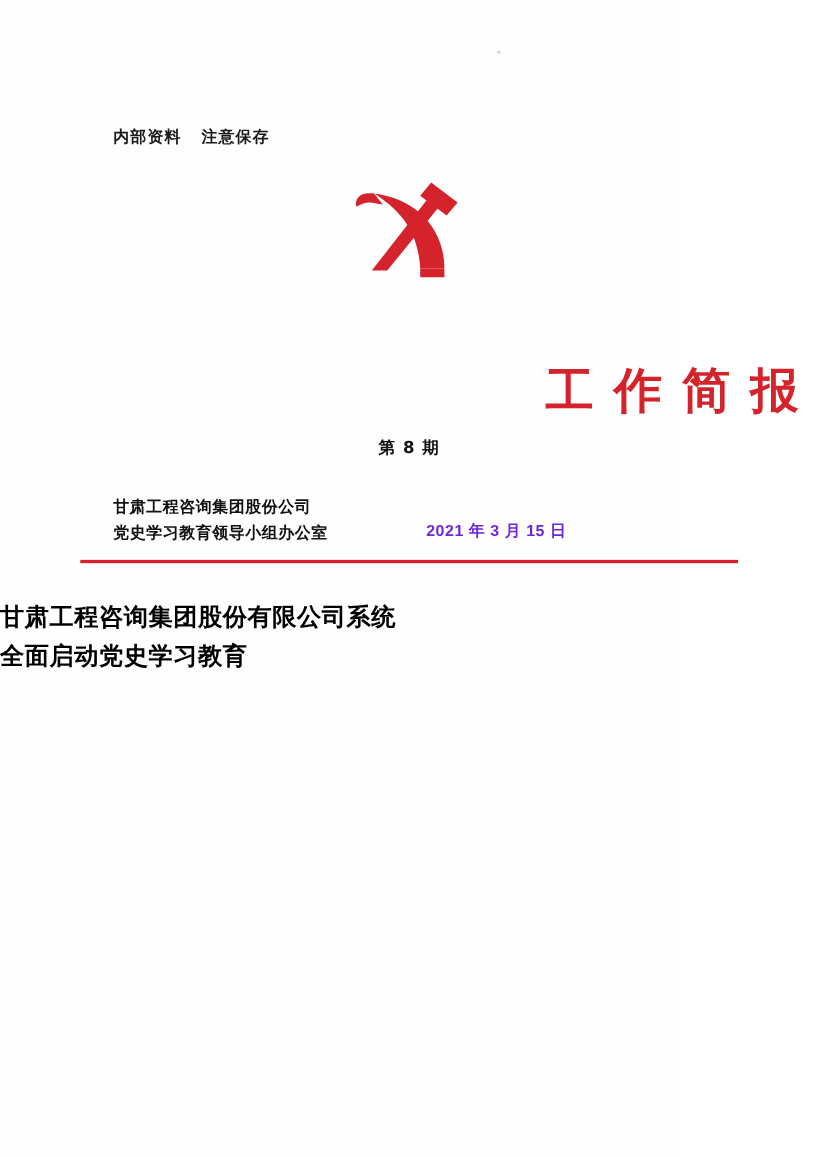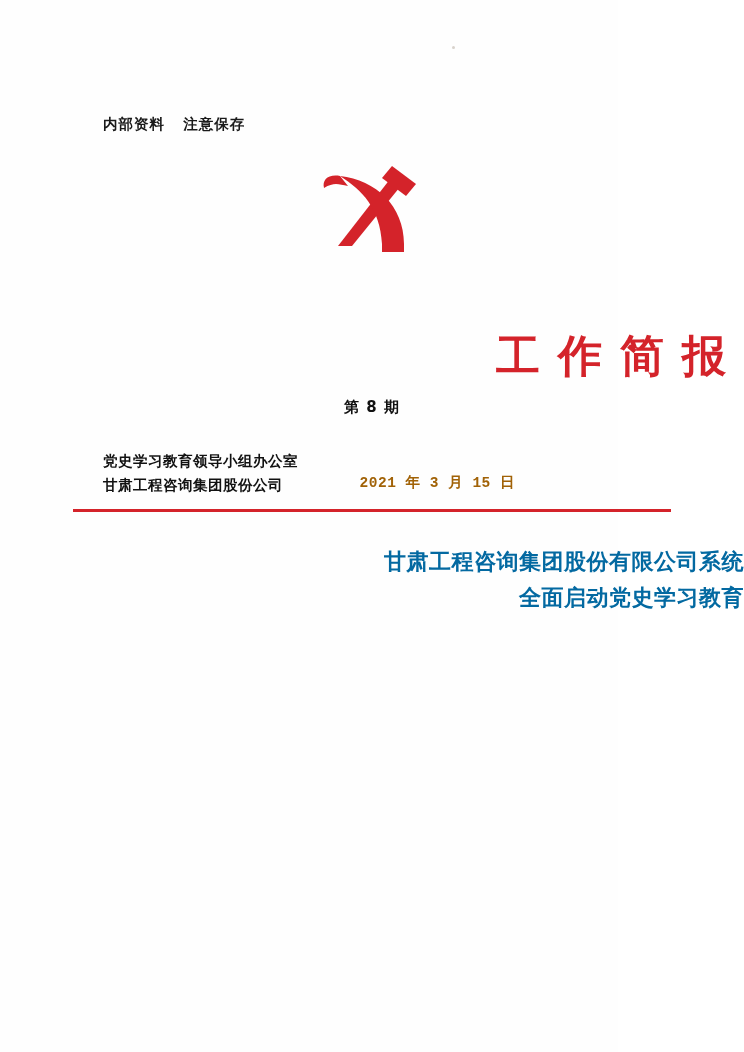--- a/index.html
+++ b/index.html
@@ -99,44 +99,44 @@
     font-size: 14.5px;
     font-weight: bold;
     color: #111;
     line-height: 1.65;
     letter-spacing: 0.5px;
   }
   .doc-date {
     position: absolute;
     top: 473px;
     right: 103px;
-    font-family: Liberation Mono, monospace;
+    font-family: Liberation Sans, sans-serif;
     font-size: 14.5px;
     font-weight: bold;
-    color: #a16207;
+    color: #6d28d9;
     letter-spacing: 0.5px;
   }
   .red-rule {
     position: absolute;
     top: 509px;
     left: 73px;
     width: 598px;
     height: 2.5px;
     background: #d4232a;
   }
   .article-title {
     position: absolute;
     top: 544px;
     left: 0;
     width: 744px;
-    text-align: right;
+    text-align: left;
     font-family: "DejaVu Sans", sans-serif;
     font-size: 22px;
     font-weight: bold;
-    color: #0369a1;
+    color: #000000;
     line-height: 1.65;
     letter-spacing: 0.5px;
   }
   .article-title .line2 { display: block; }
 
   .body-text {
     position: absolute;
     top: 658px;
     left: 86px;
     width: 578px;
@@ -174,22 +174,22 @@
       </g>
     </svg>
   </div>
 
 
   <div class="title-sub">工作简报</div>
 
   <div class="issue">第 8 期</div>
 
   <div class="org-block">
+    <div>甘肃工程咨询集团股份公司</div>
     <div>党史学习教育领导小组办公室</div>
-    <div>甘肃工程咨询集团股份公司</div>
   </div>
 
   <div class="doc-date">2021 年 3 月 15 日</div>
 
   <div class="red-rule"></div>
 
   <div class="article-title">
     <span>甘肃工程咨询集团股份有限公司系统</span>
     <span class="line2">全面启动党史学习教育</span>
   </div>

